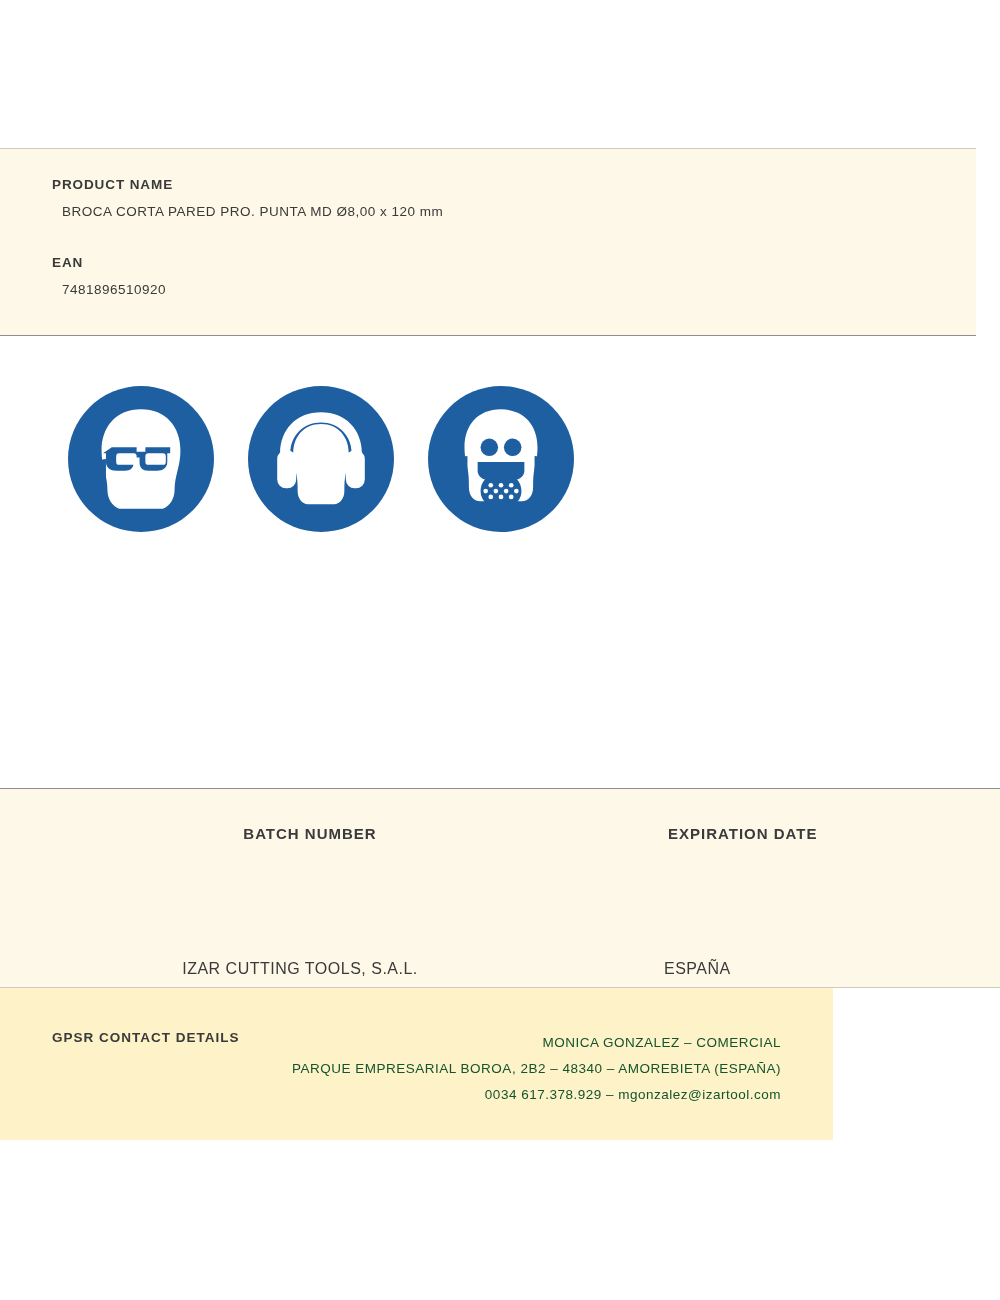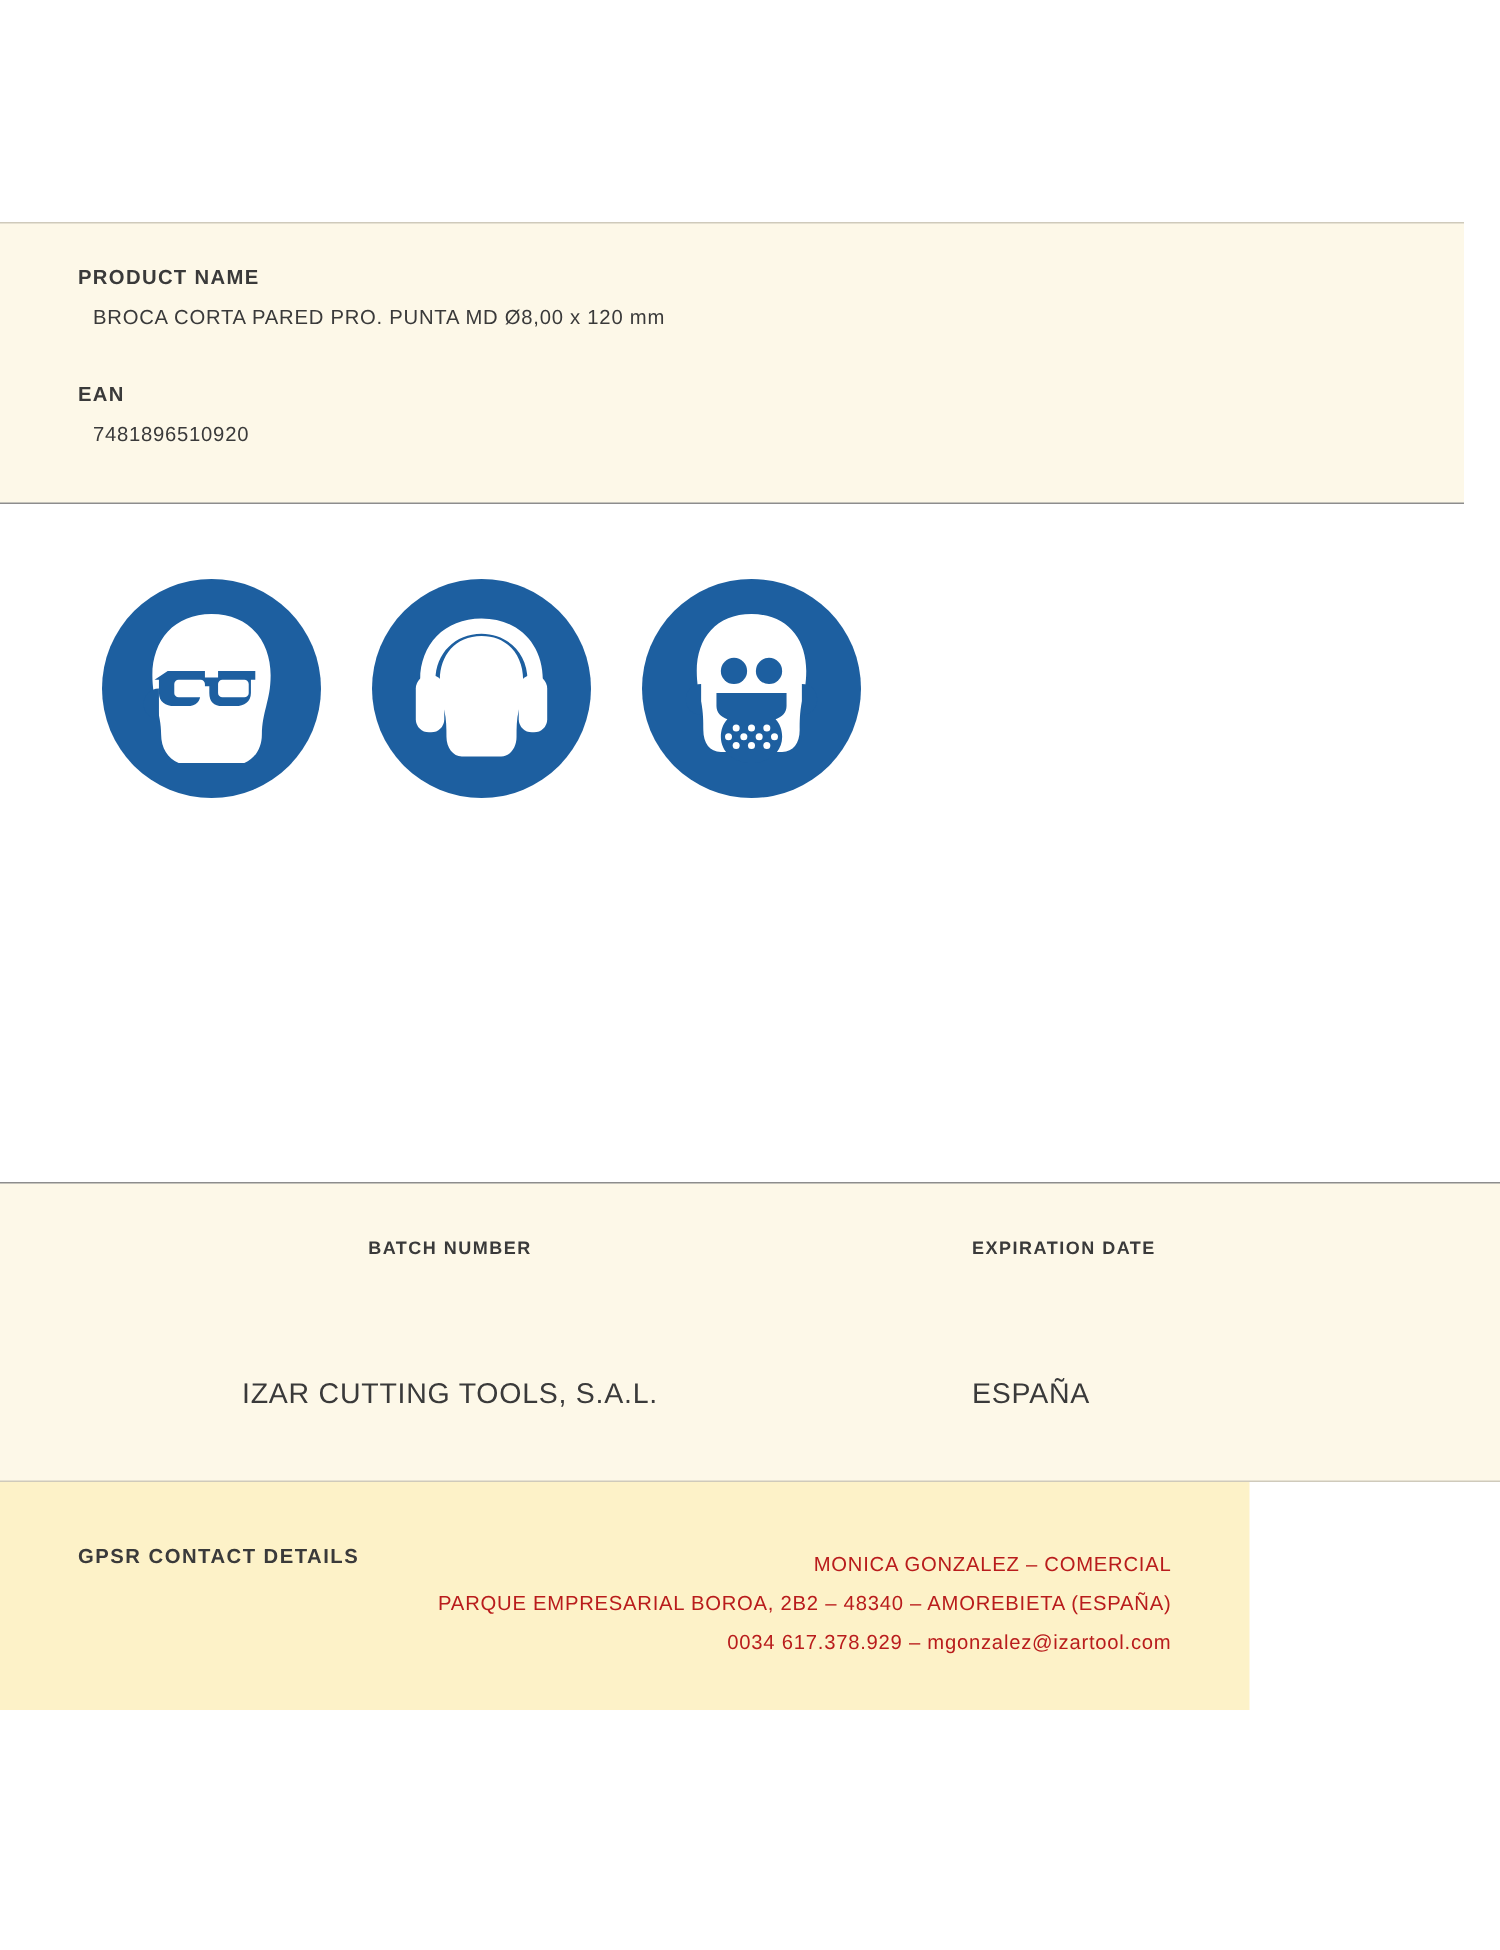--- a/index.html
+++ b/index.html
@@ -94,31 +94,32 @@
     width: 600px;
     text-align: center;
     padding-right: 0px;
   }
   .col-right {
     width: 400px;
     text-align: left;
     padding-left: 48px;
   }
   .info-head {
-    font-size: 12px;
+    font-size: 15px;
     font-weight: bold;
     letter-spacing: 1px;
     color: #3a3a3a;
     margin: 0 0 10px 0;
+    padding-left: 20px;
   }
   .info-val {
-    font-size: 19px;
+    font-size: 16px;
     letter-spacing: 0.5px;
     color: #3a3a3a;
-    margin: 0;
+    margin: 16px;
     min-height: 16px;
   }
 
   
   .gpsr-block {
     position: absolute;
     left: 0;
     top: 988px;
     width: 833px;
     height: 152px;
@@ -132,21 +133,21 @@
     font-size: 13.5px;
     font-weight: bold;
     letter-spacing: 1px;
     color: #3a3a3a;
     white-space: nowrap;
   }
   .gpsr-lines {
     text-align: right;
     font-size: 13.5px;
     letter-spacing: 0.5px;
-    color: #b91c1c;
+    color: #14532d;
     line-height: 26px;
   }
   .gpsr-lines div { margin: 0; }
 
   .footer-white {
     position: absolute;
     left: 0;
     top: 1140px;
     width: 1000px;
     height: 160px;

